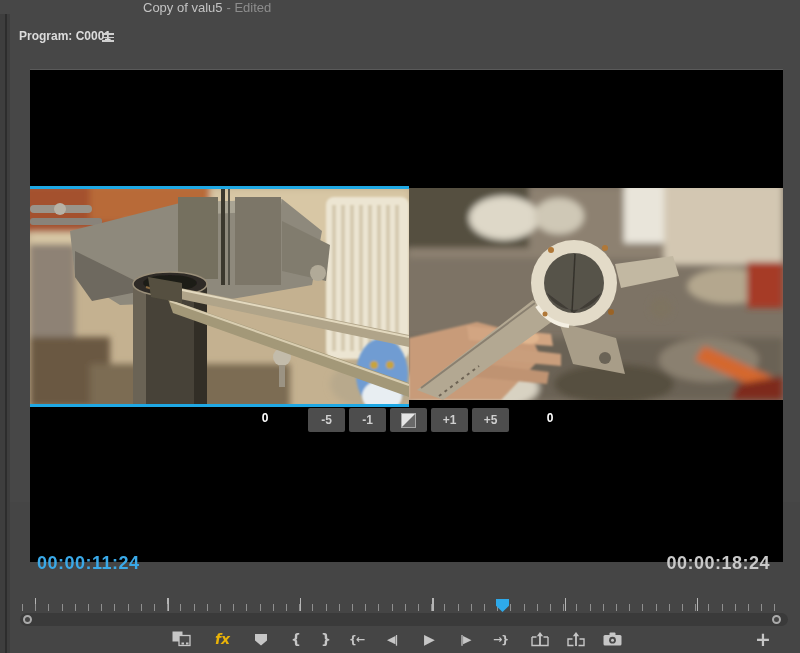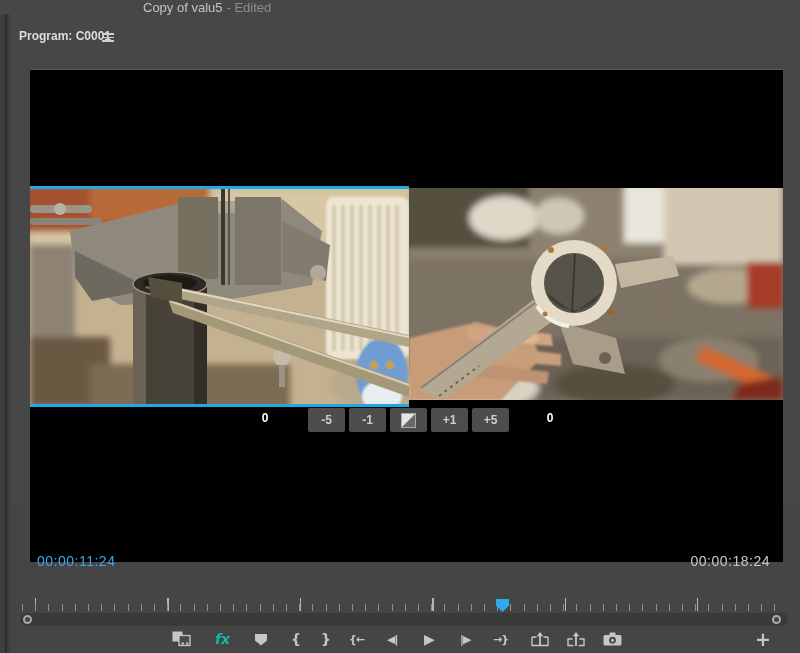--- a/index.html
+++ b/index.html
@@ -33,21 +33,21 @@
     color:#fff; font-size:12px; font-weight:bold; }
   .trim-counter.out { left:219px; } .trim-counter.in { left:504px; }
   .trim-btn { position:absolute; top:338px; width:37px; height:24px; background:#4d4d4d;
     border:none; border-radius:2px; color:#cfcfcf; font-size:12px; font-weight:bold;
     font-family:"Liberation Sans",sans-serif; display:flex; align-items:center; justify-content:center; cursor:pointer; }
   .tb1{left:278px;} .tb2{left:319px;} .tb3{left:360px;} .tb4{left:401px;} .tb5{left:442px;}
   .toggle-square { width:15px; height:15px; border:1px solid #a9a9a9;
     background:linear-gradient(135deg, #e6e6e6 49%, #696969 51%); }
 
   
-  .tc { position:absolute; top:553px; font-size:14px; font-weight:normal; letter-spacing:.5px; }
+  .tc { position:absolute; top:553px; font-size:18px; font-weight:bold; letter-spacing:.5px; }
   .tc.current { left:37px; color:#3aa9e8; }
   .tc.total { right:30px; color:#c9c9c9;margin-left:25px; }
 
   
   .ruler { position:absolute; left:22px; top:598px; width:766px; height:14px; }
   .ticks-minor { position:absolute; left:0; top:6px; width:100%; height:7px;
     background:repeating-linear-gradient(90deg,#8f8f8f 0,#8f8f8f 1px,transparent 1px,transparent 13.2px); }
   .ticks-major { position:absolute; left:13px; top:0; width:740px; height:13px;
     background:repeating-linear-gradient(90deg,#b5b5b5 0,#b5b5b5 1px,transparent 1px,transparent 132.5px); }
   .playhead { position:absolute; left:496px; top:599px; width:13px; height:13px; background:#2ea9e9;
@@ -57,21 +57,21 @@
   .scroll-handle { position:absolute; top:615px; width:9px; height:9px; border:2px solid #ababab;
     border-radius:50%; background:#454545; cursor:pointer; }
   .scroll-handle.left { left:23px; } .scroll-handle.right { left:772px; }
 
   
   .transport-btn { position:absolute; top:629px; height:20px; display:flex; align-items:center;
     justify-content:center; color:#c6c6c6; cursor:pointer; background:none; border:none;
     font-family:"DejaVu Sans",sans-serif; }
   .glyph { font-size:14px; font-weight:bold; line-height:1; }
   .glyph.small { font-size:11px; letter-spacing:-1px; }
-  .fx-badge { left:215px; font-size:14px; font-weight:bold; font-style:italic; color:#14b8a6; }
+  .fx-badge { left:215px; font-size:14px; font-weight:bold; font-style:italic; color:#eab308; }
   .plus-btn { left:755px; font-size:19px; font-weight:bold; color:#c6c6c6; }
   svg.icon { display:block; }
 </style>
 </head>
 <body>
 
 <div class="app">
 
   <div class="edge-strip">
       <div class="groove"></div>

